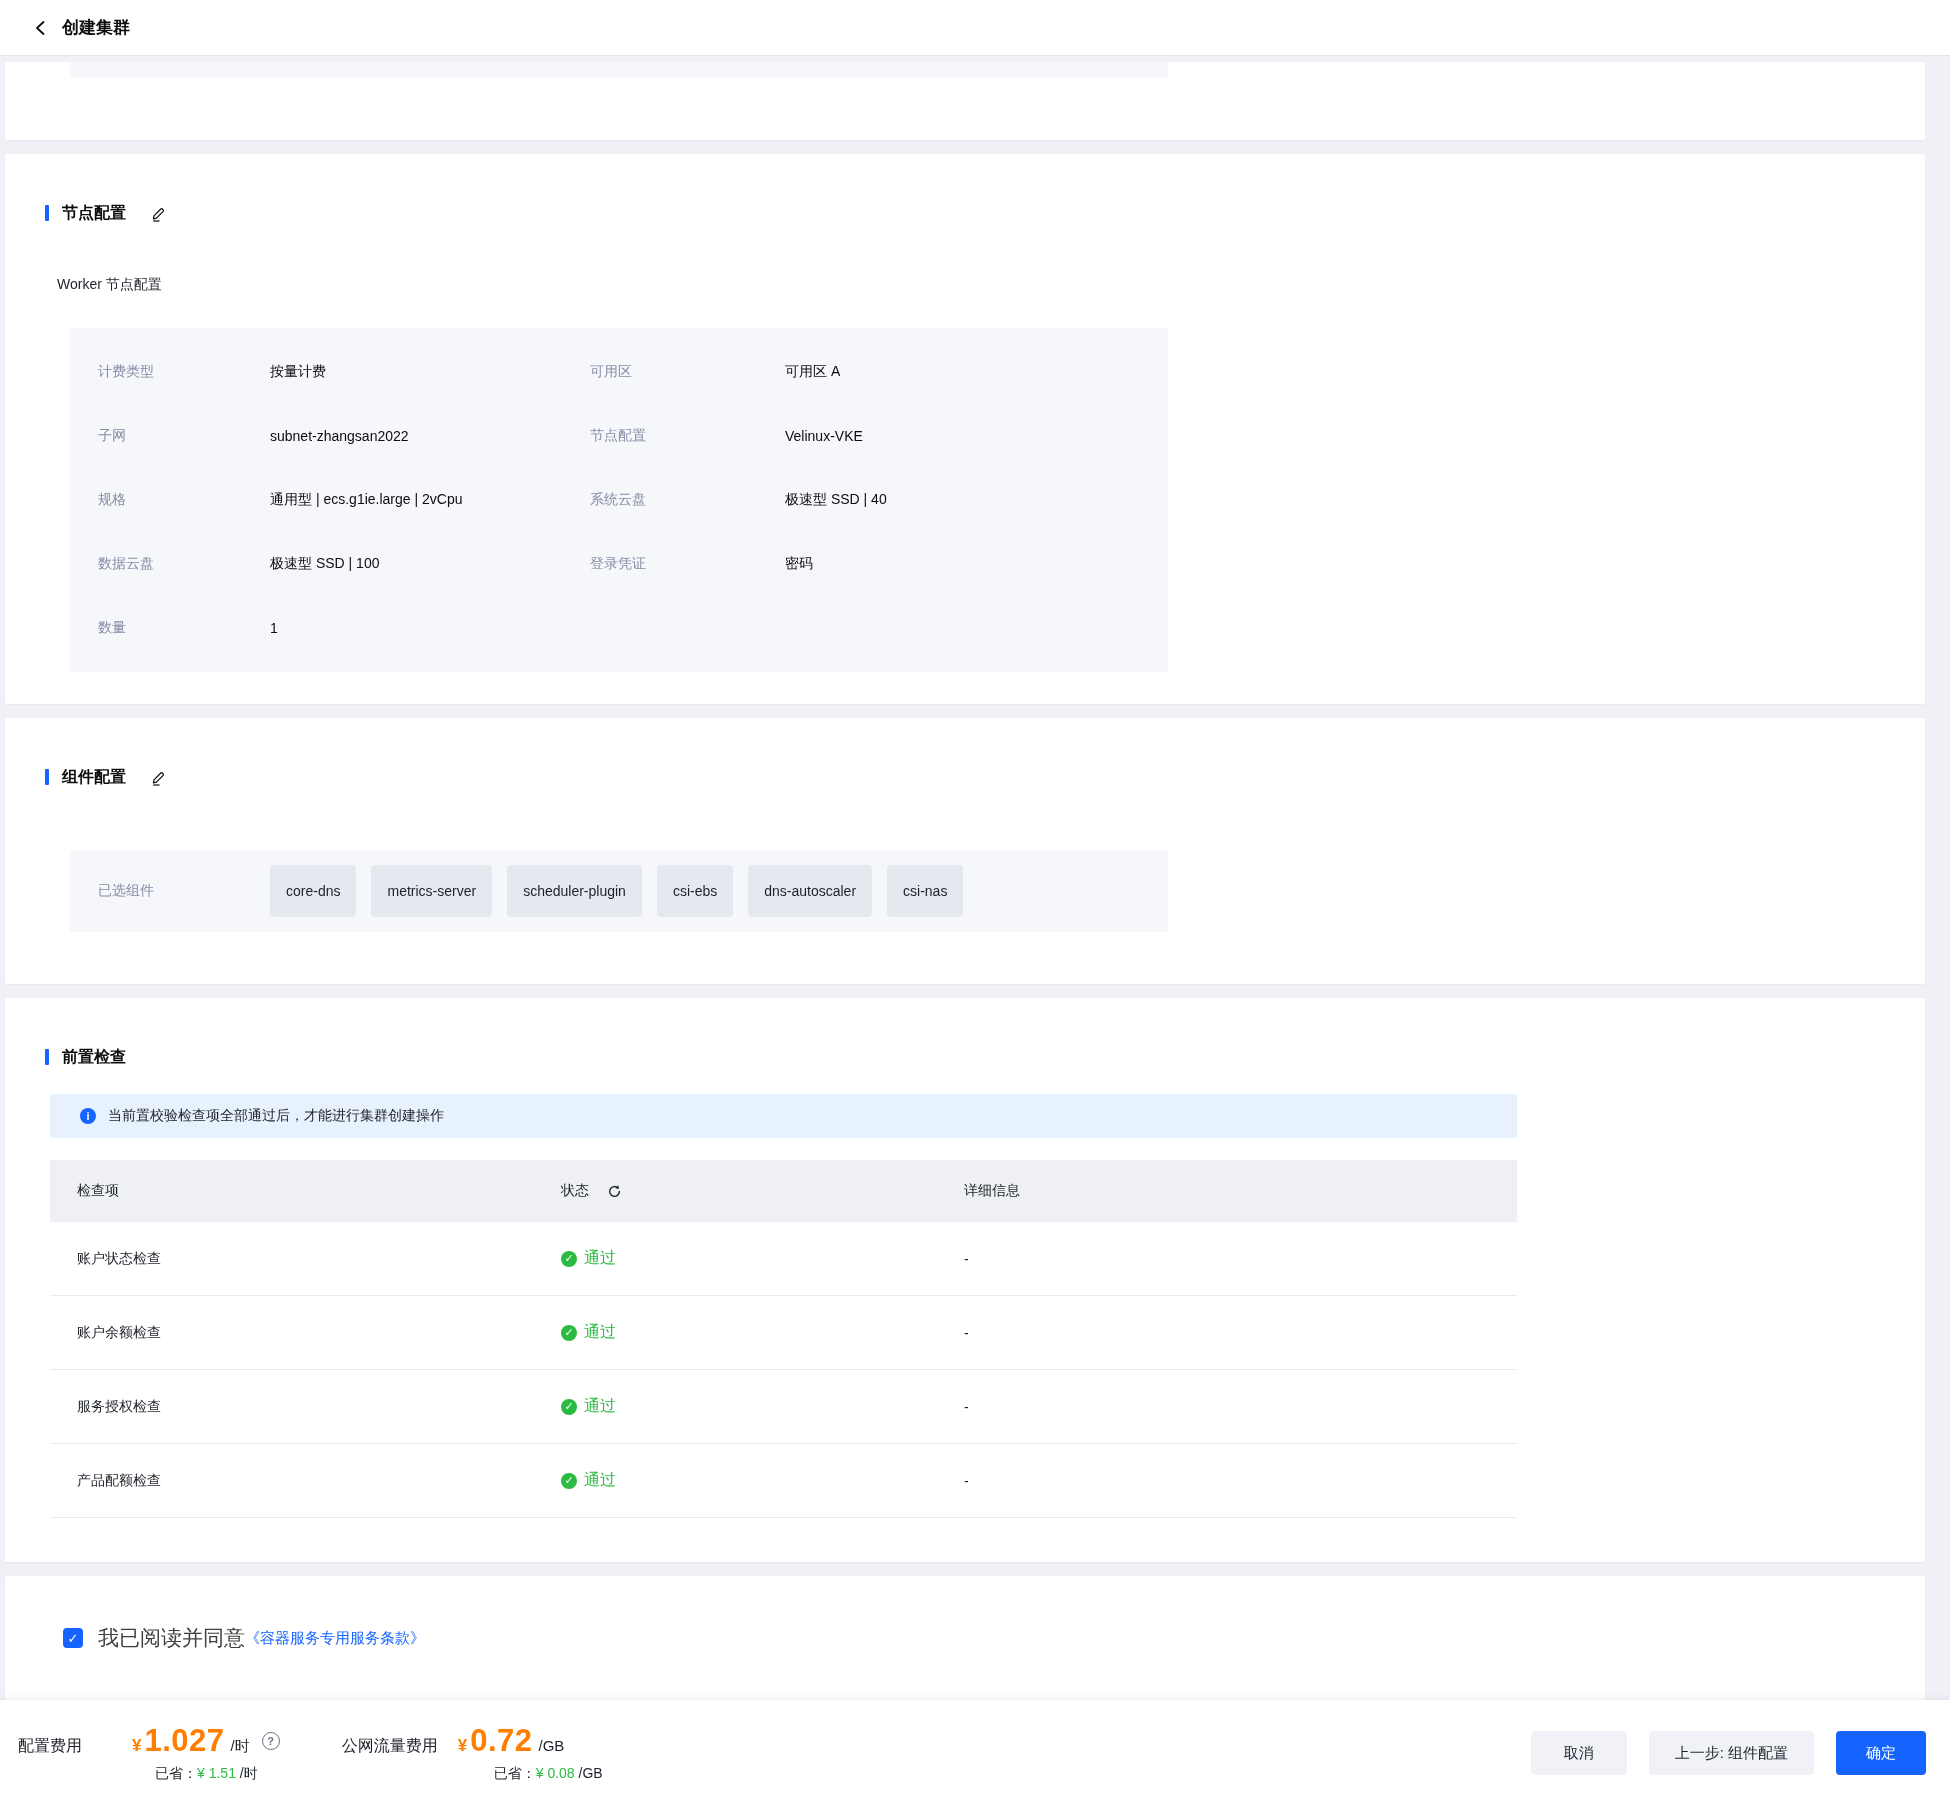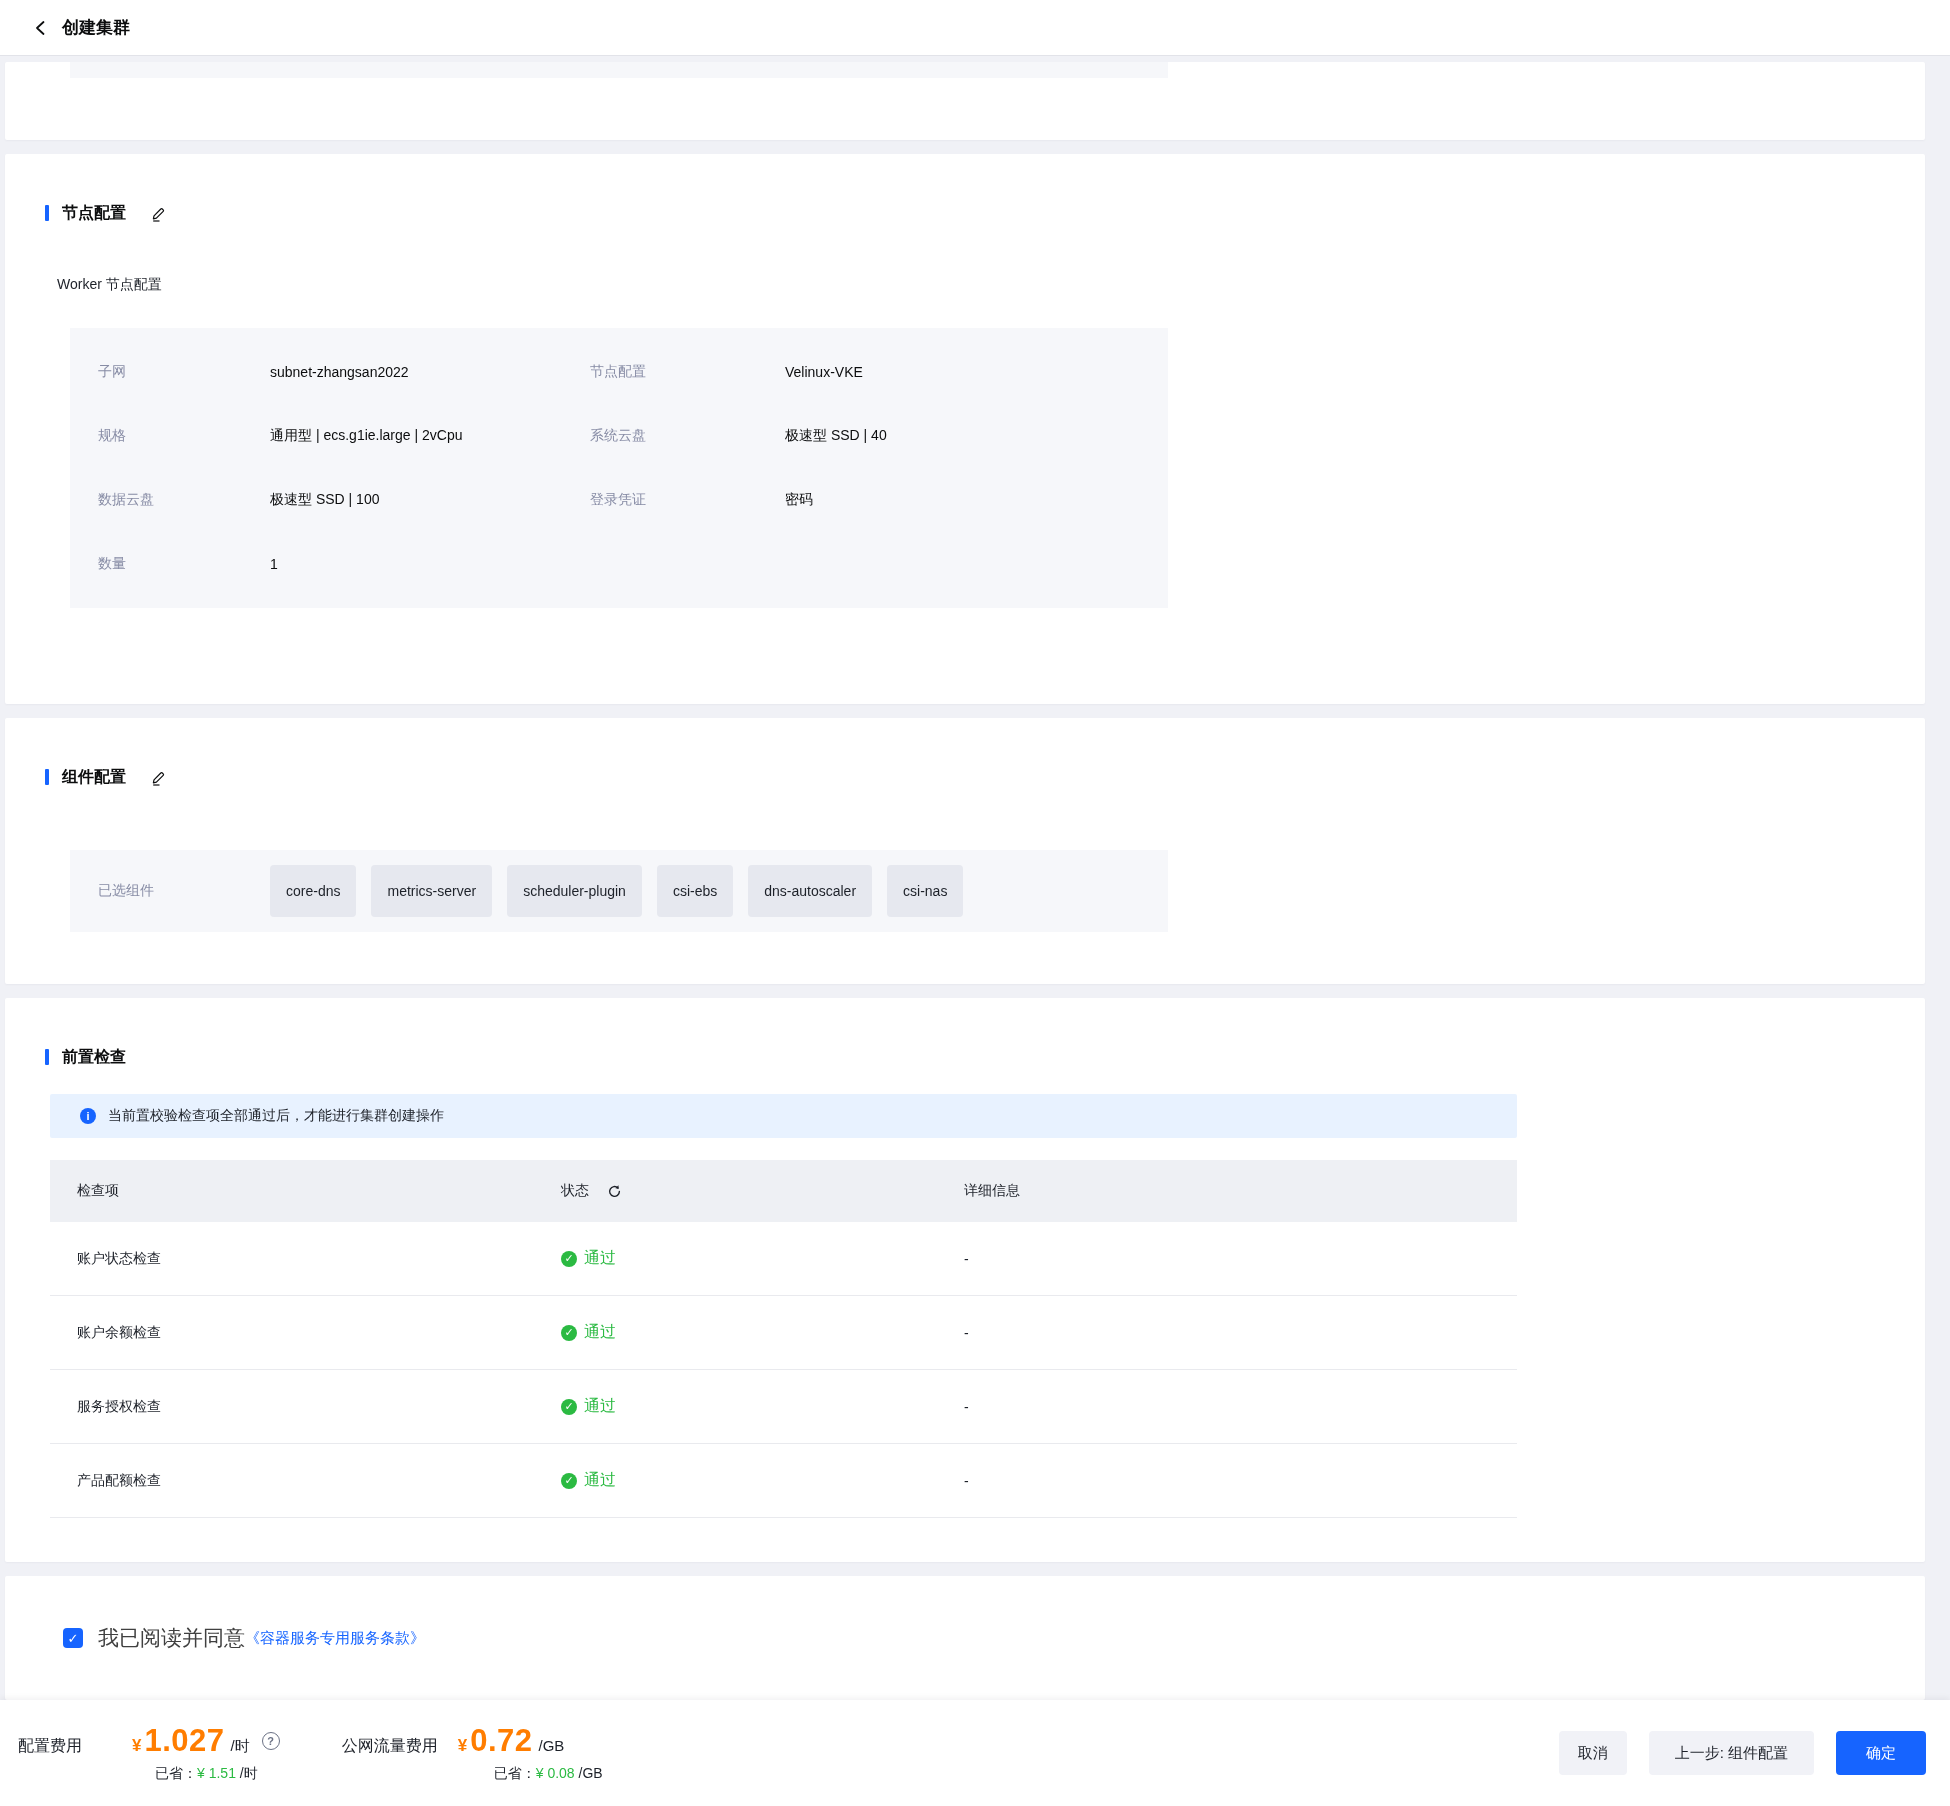--- a/index.html
+++ b/index.html
@@ -116,21 +116,21 @@
   .fee-line2 { margin-top: 6px; font-size: 14px; color: #1d2129; }
   .fee1 .fee-line2 { margin-left: 137px; }
   .fee2 { margin-left: 62px; }
   .fee2 .fee-line2 { margin-left: 152px; }
   .saved-amount { color: #2bba42; }
   .footer-buttons { margin-left: auto; display: flex; gap: 22px; align-items: center; }
   .btn {
     height: 44px; border: none; border-radius: 4px; font-size: 15px; cursor: pointer;
     font-family: "Liberation Sans", sans-serif; color: #1d2129; background: #f1f2f7; padding: 0 26px;
   }
-  .btn-cancel { width: 68px; padding: 0; }
+  .btn-cancel { width: 96px; padding: 0; }
   .btn-confirm { width: 90px; padding: 0; background: #1664ff; color: #fff; }
 </style>
 </head>
 <body>
 
 <div class="topbar">
   <span class="back-btn">
     <svg width="18" height="18" viewBox="0 0 18 18">
         <polyline points="11.5,3 5,9 11.5,15" fill="none" stroke="#0c0d0e" stroke-width="1.8" stroke-linecap="round" stroke-linejoin="round"></polyline>
       </svg>
@@ -151,20 +151,26 @@
       <span class="edit-icon">
         <svg width="17" height="17" viewBox="0 0 17 17">
             <path d="M4 10.8 L10.8 4 a1.1 1.1 0 0 1 1.55 0 l0.85 0.85 a1.1 1.1 0 0 1 0 1.55 L6.4 13.2 L3.4 13.9 z" fill="none" stroke="#0c0d0e" stroke-width="1.2" stroke-linejoin="round"></path>
             <line x1="3.2" y1="16" x2="9.5" y2="16" stroke="#0c0d0e" stroke-width="1.2"></line>
           </svg>
       </span>
     </div>
     <div class="subtitle">Worker 节点配置</div>
     <div class="kv-panel">
       <div class="kv-row">
+        <span class="kv-label">计费类型</span>
+        <span class="kv-value">按量计费</span>
+        <span class="kv-label">可用区</span>
+        <span class="kv-value">可用区 A</span>
+      </div>
+      <div class="kv-row">
         <span class="kv-label">子网</span>
         <span class="kv-value">subnet-zhangsan2022</span>
         <span class="kv-label">节点配置</span>
         <span class="kv-value">Velinux-VKE</span>
       </div>
       <div class="kv-row">
         <span class="kv-label">规格</span>
         <span class="kv-value">通用型 | ecs.g1ie.large | 2vCpu</span>
         <span class="kv-label">系统云盘</span>
         <span class="kv-value">极速型 SSD | 40</span>

